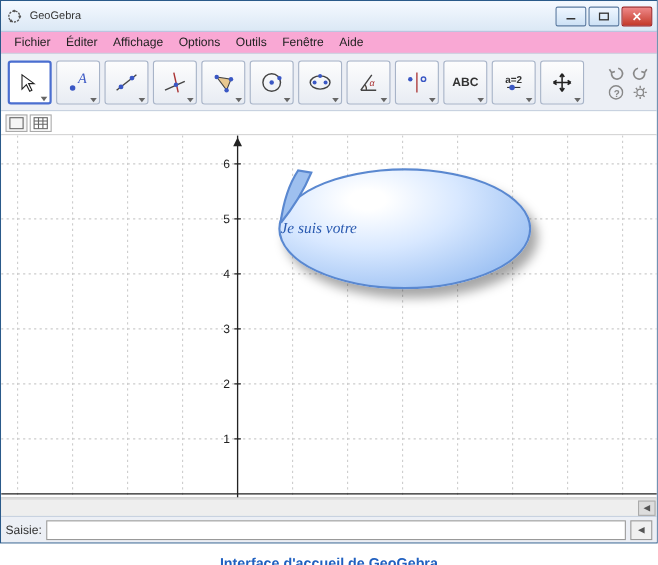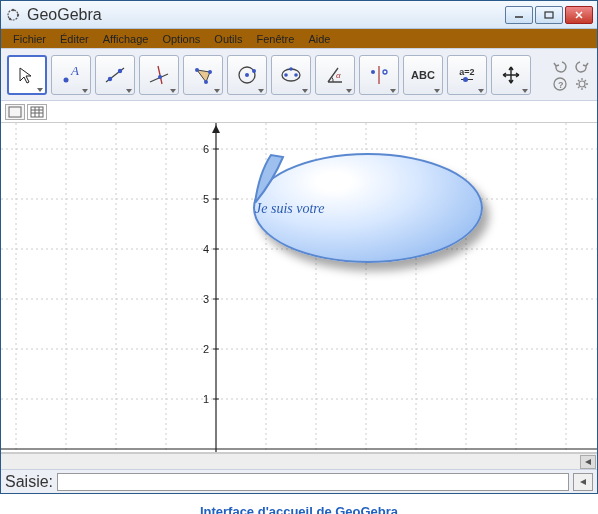--- a/index.html
+++ b/index.html
@@ -1,25 +1,25 @@
 <!DOCTYPE html>
 <html><head>
 <meta charset="utf-8">
 <style>
   * { box-sizing: border-box; margin: 0; padding: 0; }
   body { font-family: Tahoma, Arial, sans-serif; font-size: 11px; background: #fff; }
   .window { width: 598px; border: 1px solid #2a5a8a; background: #eceff5; position: relative; }
   .titlebar { height: 28px; background: linear-gradient(#f5f9ff,#dbe8f5); display: flex; align-items: center; padding: 0 4px; border-bottom: 1px solid #b0c4de; }
   .titlebar-icon { width: 16px; height: 16px; margin-right: 6px; display: flex; align-items: center; justify-content: center; }
-  .title-text { flex: 1; color: #333; font-size: 16px; }
+  .title-text { flex: 1; color: #333; font-size: 10px; }
   .win-controls { display: flex; gap: 2px; }
   .win-btn { width: 28px; height: 18px; border: 1px solid #5a7aa0; border-radius: 2px; background: linear-gradient(#f0f7ff,#cde1f5); display: flex; align-items: center; justify-content: center; cursor: pointer; }
   .win-btn.close { background: linear-gradient(#e88,#c43a2a); border-color: #a02020; }
   .win-btn svg { display: block; }
-  .menubar { height: 20px; background: #a16207; display: flex; align-items: center; padding: 0 6px; gap: 2px; border-bottom: 1px solid #c8d2e0; font-size: 11px; }
+  .menubar { height: 20px; background: #f9a8d4; display: flex; align-items: center; padding: 0 6px; gap: 2px; border-bottom: 1px solid #c8d2e0; font-size: 11px; }
   .menu-item { padding: 2px 6px; cursor: pointer; color: #222; }
   .toolbar { height: 52px; background: #eceff5; display: flex; align-items: center; padding: 4px 6px; gap: 4px; border-bottom: 1px solid #c8d2e0; position: relative; }
   .tool-btn { width: 40px; height: 40px; border: 1px solid #a8b4c8; border-radius: 3px; background: linear-gradient(#fdfdfd,#e8ecf3); display: flex; align-items: center; justify-content: center; cursor: pointer; position: relative; }
   .tool-btn.selected { border: 2px solid #4a6ed0; background: #fff; }
   .tool-btn .dd { position: absolute; bottom: 1px; right: 2px; width: 0; height: 0; border-left: 3px solid transparent; border-right: 3px solid transparent; border-top: 4px solid #666; }
   .tool-btn.text-tool { font-weight: bold; font-size: 11px; color: #333; }
   .right-icons { margin-left: auto; display: flex; flex-direction: column; gap: 2px; }
   .right-row { display: flex; gap: 4px; }
   .small-icon { width: 18px; height: 16px; display: flex; align-items: center; justify-content: center; cursor: pointer; color: #666; border-radius: 2px; }
   .view-strip { height: 22px; background: #fff; border-bottom: 1px solid #ccc; display: flex; align-items: center; padding: 2px 4px; gap: 2px; }
@@ -27,21 +27,21 @@
   .view-btn.active { background: #fff; }
   .graphics { position: relative; height: 330px; background: #fff; overflow: hidden; border-bottom: 1px solid #ccc; }
   .graphics svg { position: absolute; inset: 0; }
   .bubble { position: absolute; top: 30px; left: 252px; width: 230px; height: 160px; }
   .bubble-body { position: absolute; top: 0; left: 0; width: 230px; height: 110px; border-radius: 50%; background: radial-gradient(ellipse at 35% 25%, #fff 8%, #d8e8ff 40%, #8fb8f0 90%); border: 2px solid #5a88d0; box-shadow: 6px 8px 10px rgba(0,0,0,0.35); display: flex; align-items: flex-start; justify-content: center; flex-direction: column; }
   .bubble-tail { position: absolute; top: 98px; left: 58px; width: 34px; height: 50px; }
   .bubble-text { font-family: "Comic Sans MS", cursive; font-style: italic; color: #2a5ab0; font-size: 14px; text-align: center; line-height: 1.5; }
   .scrollbar-h { height: 16px; background: #eee; border-top: 1px solid #ccc; display: flex; align-items: center; }
   .scroll-arrow { width: 16px; height: 14px; background: #ddd; border: 1px solid #aaa; margin: 0 1px; display: flex; align-items: center; justify-content: center; cursor: pointer; margin-left: auto; }
   .input-row { height: 24px; background: #eceff5; display: flex; align-items: center; padding: 2px 4px; gap: 4px; border-top: 1px solid #c8d2e0; }
-  .input-label { font-size: 16px; color: #333; }
+  .input-label { font-size: 11px; color: #333; }
   .input-field { flex: 1; height: 18px; border: 1px solid #999; background: #fff; padding: 0 4px; font-size: 11px; }
   .input-toggle { width: 20px; height: 18px; border: 1px solid #999; background: #f0f0f0; display: flex; align-items: center; justify-content: center; cursor: pointer; }
   .caption { text-align: center; padding: 10px 0; color: #2060c0; font-weight: bold; font-size: 13px; }
   .axis-label { fill: #222; font-size: 11px; }
 </style>
 </head>
 <body>
 
 <div class="window">
 

